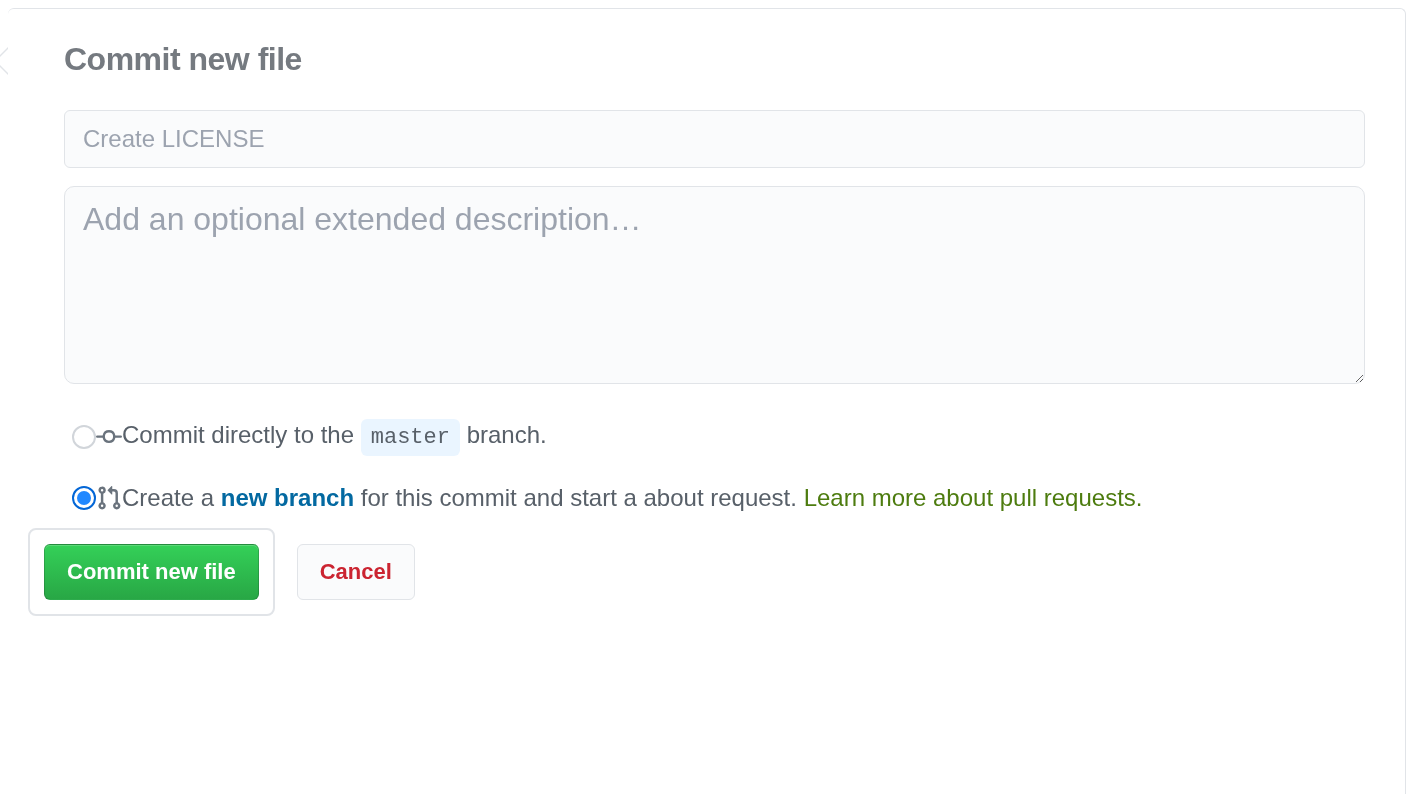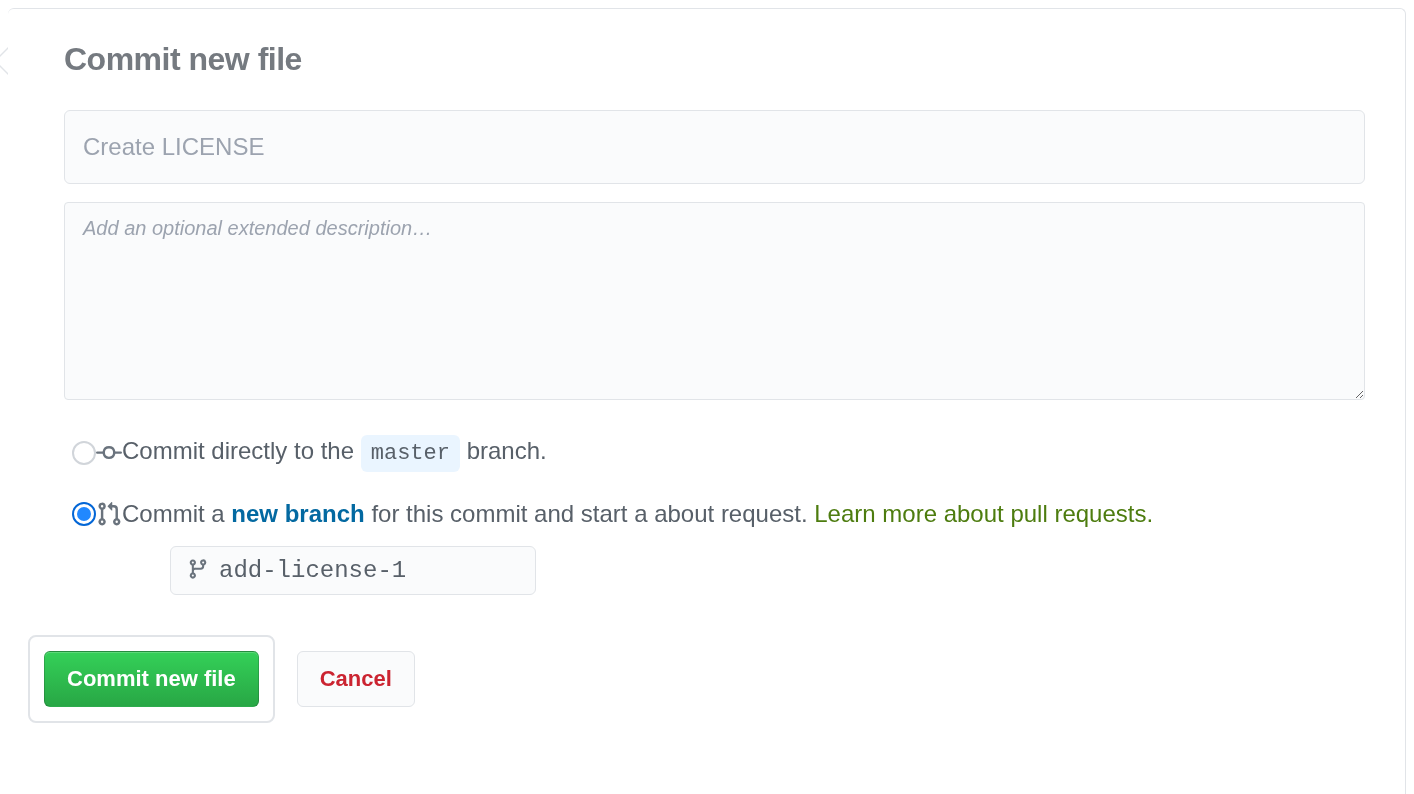--- a/index.html
+++ b/index.html
@@ -50,44 +50,43 @@
     }
     .commit-title {
       font-size: 32px;
       font-weight: 600;
       color: #757a80;
       margin-bottom: 32px;
       letter-spacing: -0.5px;
     }
     .input-summary {
       width: 100%;
-      padding: 22px 18px;
+      padding: 14px 18px;
       font-size: 24px;
       border: 1px solid #e1e4e8;
       border-radius: 6px;
       background: #fafbfc;
       color: #24292e;
       margin-bottom: 18px;
     }
     .input-summary::placeholder {
       color: #9ca3af;
     }
     .input-description {
       width: 100%;
       min-height: 198px;
       padding: 14px 18px;
-      font-size: 20px;
-      border: 1px solid #e1e4e8;
-      border-radius: 4px;
+      font-size: 32px;
+      border: 1px solid #e1e4e8;
+      border-radius: 10px;
       background: #fafbfc;
       color: #24292e;
       resize: vertical;
       font-family: inherit;
       margin-bottom: 30px;
-      font-style: italic;
     }
     .input-description::placeholder {
       color: #9ca3af;
     }
     .radio-group {
       margin-bottom: 12px;
       margin-left: 8px;
     }
     .radio-row {
       display: flex;
@@ -237,32 +236,24 @@
       </label>
 
       <label class="radio-row" style="margin-bottom:0;">
         <input type="radio" name="commit-choice" class="radio-input" checked="" style="">
         <span class="radio-icon">
           <svg viewBox="0 0 16 16" width="26" height="26" fill="currentColor">
             <path fill-rule="evenodd" d="M7.177 3.073L9.573.677A.25.25 0 0110 .854v4.792a.25.25 0 01-.427.177L7.177 3.427a.25.25 0 010-.354zM3.75 2.5a.75.75 0 100 1.5.75.75 0 000-1.5zm-2.25.75a2.25 2.25 0 113 2.122v5.256a2.251 2.251 0 11-1.5 0V5.372A2.25 2.25 0 011.5 3.25zM11 2.5h-1V4h1a1 1 0 011 1v5.628a2.251 2.251 0 101.5 0V5A2.5 2.5 0 0011 2.5zm1 10.25a.75.75 0 111.5 0 .75.75 0 01-1.5 0zM3.75 12a.75.75 0 100 1.5.75.75 0 000-1.5z"></path>
           </svg>
         </span>
         <span class="radio-text">
-          <span>Commit a </span><strong>new branch</strong><span> for this commit and start a about request. </span><a href="#" class="learn-link">Learn more about pull requests.</a>
+          <span>Create a </span><strong>new branch</strong><span> for this commit and start a about request. </span><a href="#" class="learn-link">Learn more about pull requests.</a>
         </span>
       </label>
 
-      <div class="branch-input-wrap">
-        <span>
-          <svg viewBox="0 0 16 16" width="22" height="22" fill="currentColor">
-            <path fill-rule="evenodd" d="M11.75 2.5a.75.75 0 100 1.5.75.75 0 000-1.5zm-2.25.75a2.25 2.25 0 113 2.122V6A2.5 2.5 0 0110 8.5H6a1 1 0 00-1 1v1.128a2.251 2.251 0 11-1.5 0V5.372a2.25 2.25 0 111.5 0v1.836A2.492 2.492 0 016 7h4a1 1 0 001-1v-.628A2.25 2.25 0 019.5 3.25zM4.25 12a.75.75 0 100 1.5.75.75 0 000-1.5zM3.5 3.25a.75.75 0 111.5 0 .75.75 0 01-1.5 0z"></path>
-          </svg>
-        </span>
-        <input type="text" class="branch-input" value="add-license-1" style="">
-      </div>
 
     </div>
 
     <div class="button-row">
       <div class="highlight-wrap">
         <button class="btn-primary">Commit new file</button>
       </div>
       <button class="btn-secondary">Cancel</button>
     </div>
 

